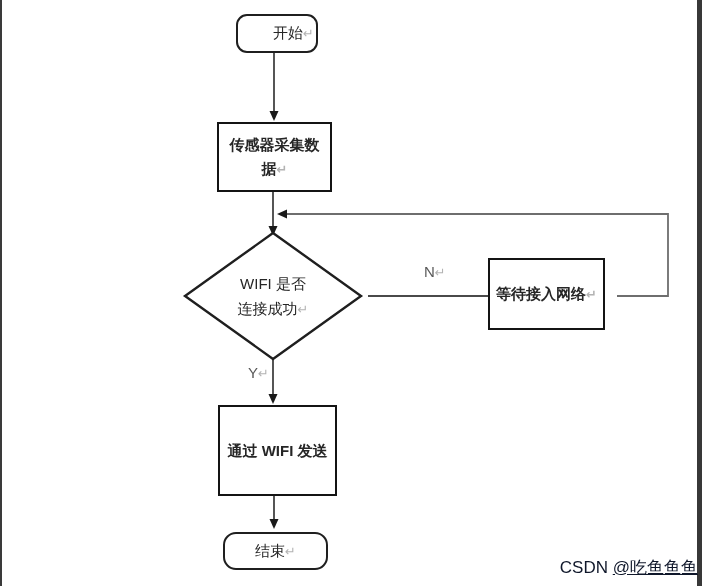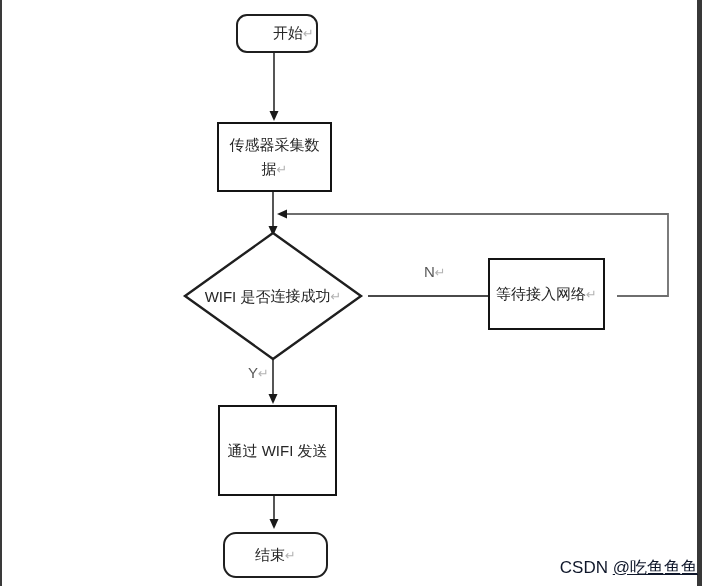--- a/index.html
+++ b/index.html
@@ -37,25 +37,26 @@
     line-height: 24px;
     text-align: center;
     box-sizing: border-box;
   }
   .terminator {
     border: 2px solid #1f1f1f;
     border-radius: 11px;
   }
   .process {
     border: 2.5px solid #141414;
+    font-weight: bold;
   }
   .decision-label {
     position: absolute;
     display: flex;
-    flex-direction: row;
+    flex-direction: column;
     align-items: center;
     justify-content: center;
     font-size: 15px;
     line-height: 25px;
     color: #262626;
     text-align: center;
   }
   .branch-label {
     position: absolute;
     font-size: 15px;
@@ -127,21 +128,21 @@
   <div class="node process" style="left:488px; top:258px; width:117px; height:72px;">
     <div><span>等待接入网络</span><span class="ret">↵</span></div>
   </div>
 
   <div class="branch-label" style="left:248px; top:364px;"><span>Y</span><span class="ret">↵</span></div>
 
   <div class="node process" style="left:218px; top:405px; width:119px; height:91px;">
     <div><span>通过 WIFI 发送</span></div>
   </div>
 
-  <div class="node terminator" style="left:223px; top:532px; width:105px; height:46px; border-radius:13px;">
+  <div class="node terminator" style="left:223px; top:532px; width:105px; height:38px; border-radius:13px;">
     <div><span>结束</span><span class="ret">↵</span></div>
   </div>
 
   <div class="watermark">
     <span>CSDN </span><span class="handle">@吃鱼鱼鱼</span>
   </div>
 
 </div>
 
 </body></html>

